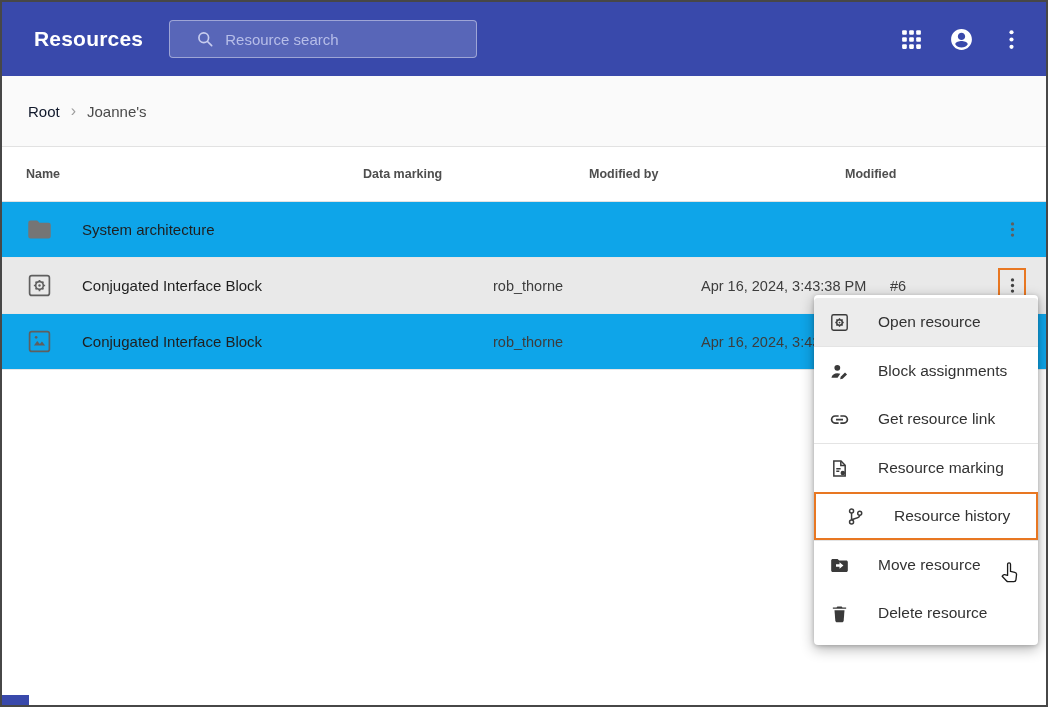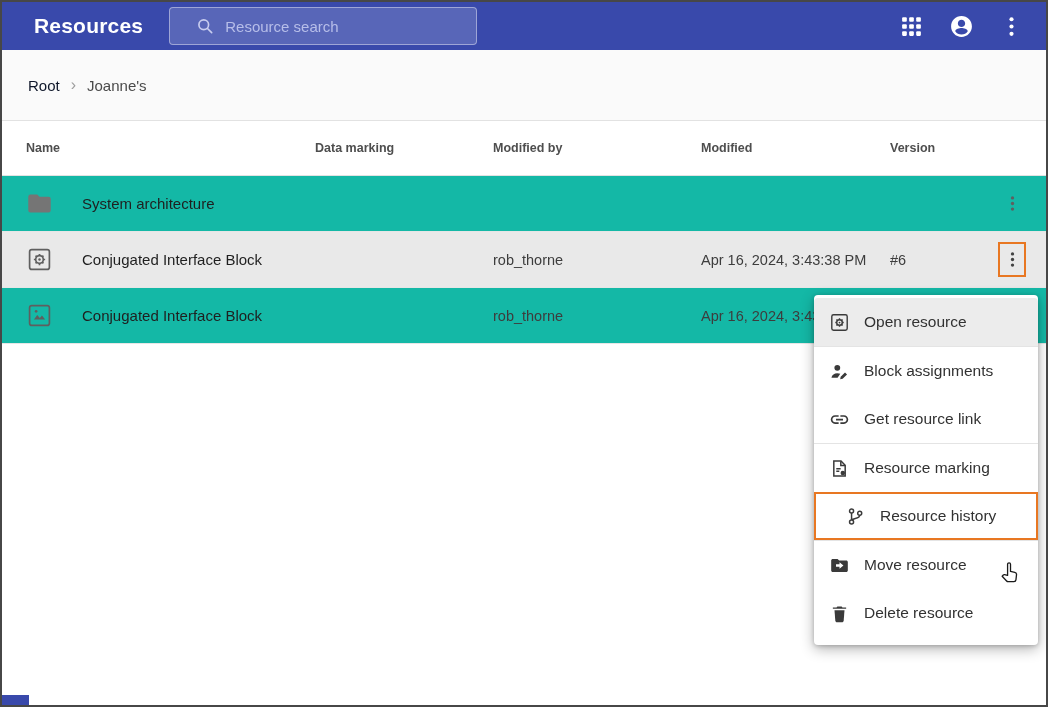--- a/index.html
+++ b/index.html
@@ -1,50 +1,50 @@
 <!DOCTYPE html>
 <html><head>
 <meta charset="utf-8">
 <style>
   * { margin:0; padding:0; box-sizing:border-box; }
   body { font-family:"Liberation Sans", sans-serif; background:#fff; }
   .screen { position:relative; width:1048px; height:707px; border:2px solid #474747; background:#fff; overflow:hidden; }
 
   
-  .app-bar { height:48px; background:#3949ab; display:flex; align-items:center; padding:0 22px 0 32px; }
+  .app-bar { height:74px; background:#3949ab; display:flex; align-items:center; padding:0 22px 0 32px; }
   .app-title { color:#ffffff; font-size:21px; font-weight:700; letter-spacing:.2px; }
   .search-box { margin-left:26px; width:308px; height:38px; background:rgba(255,255,255,.16); border:1px solid rgba(255,255,255,.42); border-radius:4px; display:flex; align-items:center; padding:0 25px; gap:10px; }
   .search-box .sicon { width:20px; height:20px; color:#c8cdef; flex:0 0 auto; }
   .search-box .sicon svg { width:100%; height:100%; display:block; }
   .search-input { flex:1; background:transparent; border:none; outline:none; color:#fff; font-size:15px; font-family:"Liberation Sans", sans-serif; }
   .search-input::placeholder { color:#b7bee9; }
   .appbar-icons { margin-left:auto; display:flex; align-items:center; gap:25px; }
   .icon-btn { width:25px; height:25px; color:#ffffff; cursor:pointer; }
   .icon-btn svg { width:100%; height:100%; display:block; }
 
   
   .breadcrumb { height:70px; background:#fafafa; display:flex; align-items:center; padding-left:26px; gap:11px; font-size:15px; }
   .crumb-root { color:#0f172a; cursor:pointer; }
   .crumb-sep { color:#9e9e9e; font-size:16px; }
   .crumb-current { color:#4a4a4a; font-weight:500; }
 
   
-  .table-header { display:grid; grid-template-columns:289px 178px 208px 189px 72px 1fr 36px; align-items:center; height:56px; padding:0 16px 0 24px; border-top:1px solid #e2e2e2; border-bottom:1px solid #e2e2e2; background:#fff; font-size:12.5px; font-weight:700; color:#4e4e4e; }
-  .row { display:grid; grid-template-columns:56px 233px 178px 208px 189px 72px 1fr 36px; align-items:center; height:56px; padding:0 16px 0 24px; border-bottom:1px solid #e6e6e6; background:#14b8a6; font-size:14.5px; color:#3d3d3d; cursor:pointer; }
+  .table-header { display:grid; grid-template-columns:289px 178px 208px 189px 72px 1fr 36px; align-items:center; height:56px; padding:0 16px 0 24px; border-top:1px solid #e2e2e2; border-bottom:1px solid #e2e2e2; background:#fff; font-size:12.5px; font-weight:700; color:#4e4e4e;gap:48px; }
+  .row { display:grid; grid-template-columns:56px 233px 178px 208px 189px 72px 1fr 36px; align-items:center; height:56px; padding:0 16px 0 24px; border-bottom:1px solid #e6e6e6; background:#0ea5e9; font-size:14.5px; color:#3d3d3d; cursor:pointer; }
   .row.selected { background:#e9e9e9; }
   .row .res-name { font-size:15px; color:#1f1f1f; }
   .row-icon { width:27px; height:27px; }
   .row-icon svg { width:100%; height:100%; display:block; }
   .kebab { width:26px; height:32px; display:flex; align-items:center; justify-content:center; color:#5f5f5f; cursor:pointer; justify-self:center; }
   .kebab svg { width:19px; height:19px; display:block; }
   .kebab.highlight { border:2px solid #e87722; width:28px; height:35px; color:#424242; }
 
   
   .menu { position:absolute; top:293px; right:8px; width:224px; background:#fff; border-radius:4px; box-shadow:0 4px 14px rgba(0,0,0,.3), 0 1px 4px rgba(0,0,0,.2); padding:3px 0 8px; z-index:10; }
-  .menu-item { height:48px; display:flex; align-items:center; gap:14px; padding:0 15px; font-size:15.5px; color:#323232; cursor:pointer; }
+  .menu-item { height:48px; display:flex; align-items:center; gap:28px; padding:0 15px; font-size:15.5px; color:#323232; cursor:pointer; }
   .menu-item:first-child { border-radius:4px 4px 0 0; }
   .menu-item.hovered { background:#ececec; }
   .menu-item.highlight { border:2px solid #e87722;padding-left:29px; }
   .menu-item .micon { width:21px; height:21px; color:#3a3a3a; flex:0 0 auto; }
   .menu-item .micon svg { width:100%; height:100%; display:block; }
   .menu-divider { height:1px; background:#e4e4e4; }
 
   
   .cursor { position:absolute; left:996px; top:558px; width:26px; height:26px; z-index:20; pointer-events:none; }
   .cursor svg { width:100%; height:100%; display:block; }

